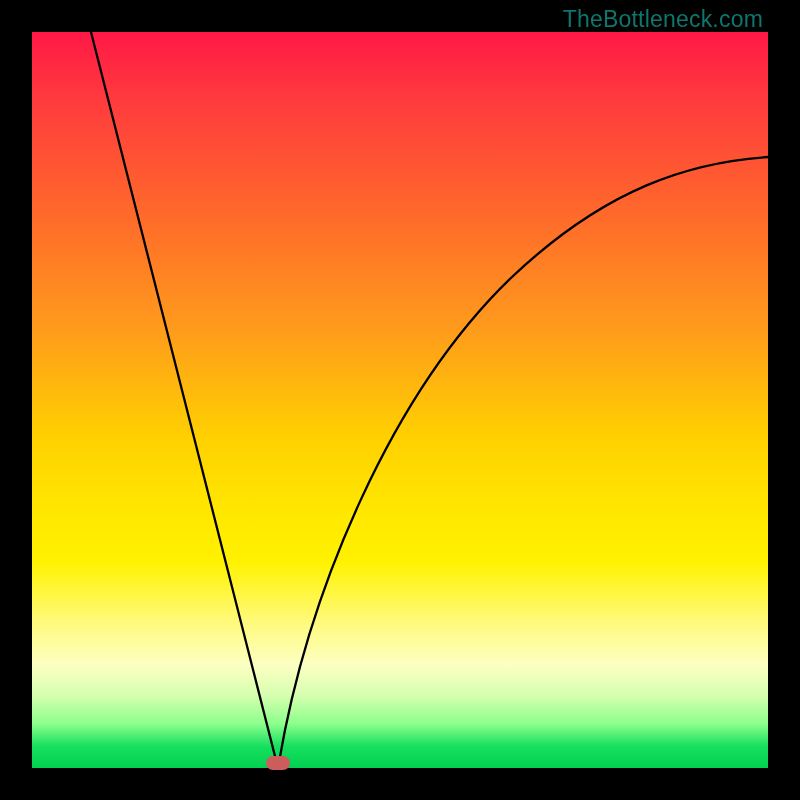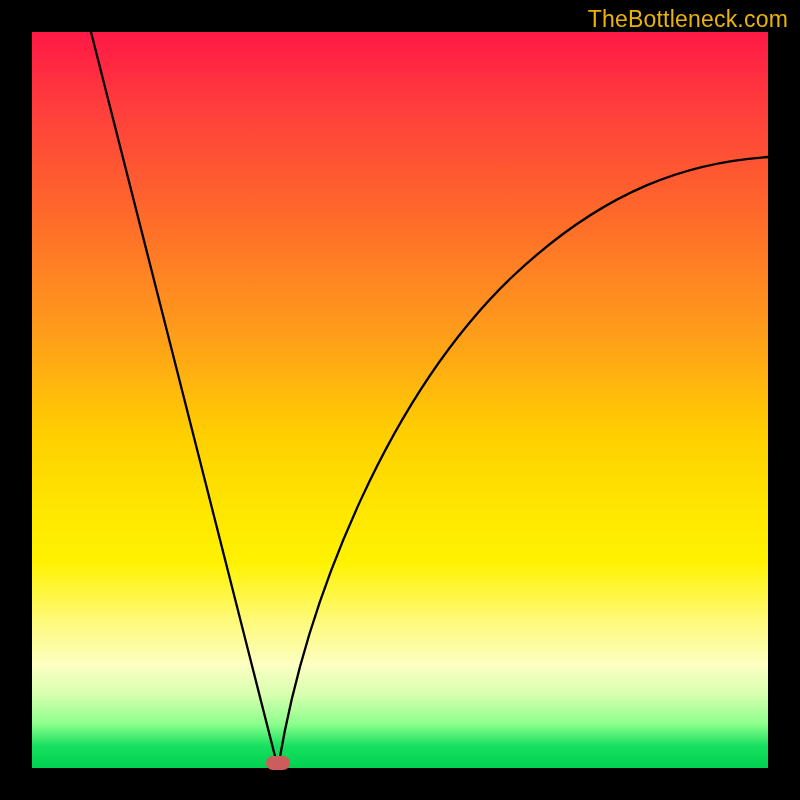--- a/index.html
+++ b/index.html
@@ -35,22 +35,22 @@
       #fcffc2 86%,
       #d8ffb0 90%,
       #8cff8c 94%,
       #18e060 97%,
       #00d050 100%
     );
   }
   .watermark {
     position: absolute;
     top: 6px;
-    right: 12px;
-    color: #eab308;
+    right: 37px;
+    color: #0f766e;
     font-size: 23px;
     font-weight: 500;
     letter-spacing: 0.2px;
     user-select: none;
   }
   svg.curve {
     position: absolute;
     left: 0;
     top: 0;
     width: 736px;

